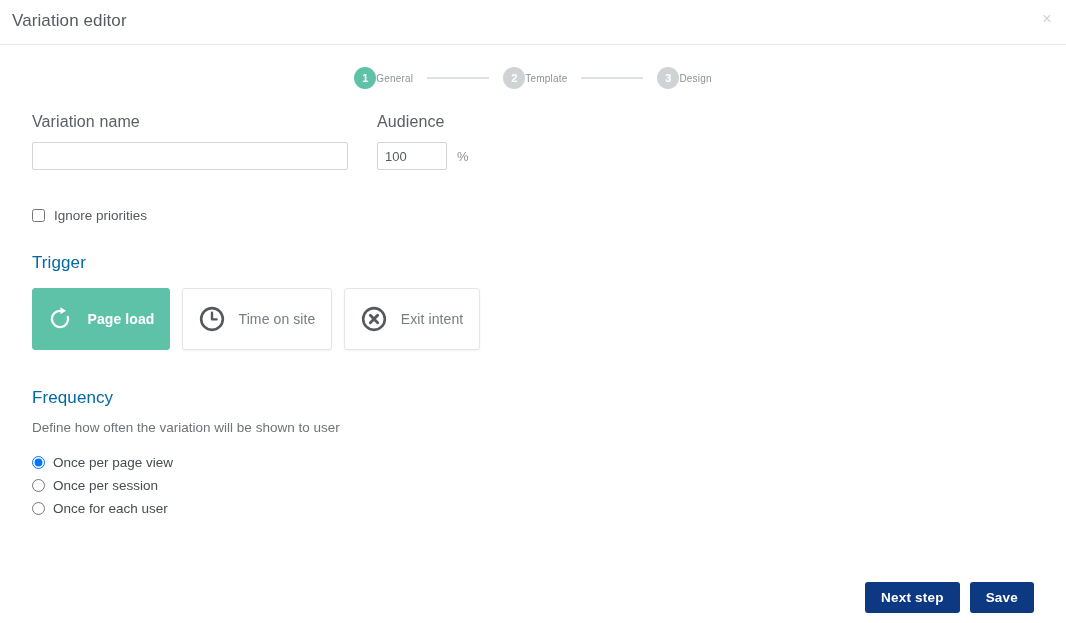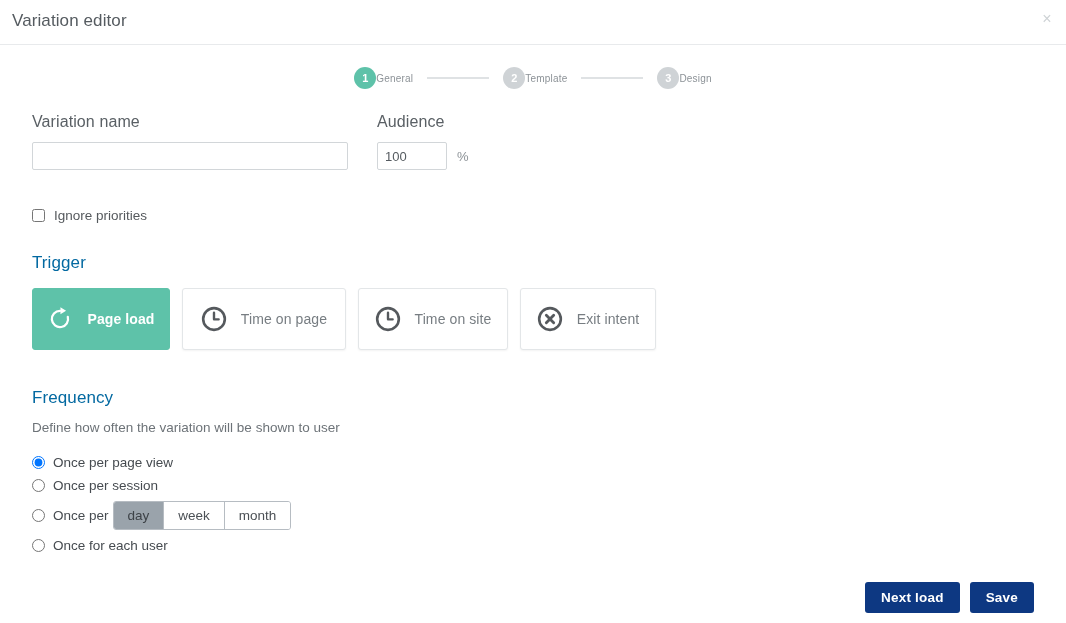--- a/index.html
+++ b/index.html
@@ -349,27 +349,20 @@
     <div class="trigger-row">
 
       <div class="trigger-card selected card-w1">
         <svg class="tc-icon" viewBox="0 0 24 24">
           <path d="M12 4.5 A7.5 7.5 0 1 0 19.2 10" fill="none" stroke="#ffffff" stroke-width="2.1" stroke-linecap="round"></path>
           <path d="M12.4 1.2 L12.4 7.6 L17.6 4.4 Z" fill="#ffffff"></path>
         </svg>
         <span class="tc-label">Page load</span>
       </div>
 
-      <div class="trigger-card card-w2">
-        <svg class="tc-icon" viewBox="0 0 24 24">
-          <circle cx="12" cy="12" r="10" fill="none" stroke="#55595d" stroke-width="2.4"></circle>
-          <path d="M12 6.2 L12 12.3 L16.3 12.3" fill="none" stroke="#55595d" stroke-width="2.2" stroke-linecap="round" stroke-linejoin="round"></path>
-        </svg>
-        <span class="tc-label">Time on page</span>
-      </div>
 
       <div class="trigger-card card-w3">
         <svg class="tc-icon" viewBox="0 0 24 24">
           <circle cx="12" cy="12" r="10" fill="none" stroke="#55595d" stroke-width="2.4"></circle>
           <path d="M12 6.2 L12 12.3 L16.3 12.3" fill="none" stroke="#55595d" stroke-width="2.2" stroke-linecap="round" stroke-linejoin="round"></path>
         </svg>
         <span class="tc-label">Time on site</span>
       </div>
 
       <div class="trigger-card card-w4">
@@ -392,36 +385,27 @@
       <div class="freq-item">
         <input type="radio" name="freq" checked="" style="">
         <span class="freq-text">Once per page view</span>
       </div>
 
       <div class="freq-item">
         <input type="radio" name="freq" style="">
         <span class="freq-text">Once per session</span>
       </div>
 
-      <div class="freq-item with-toggle">
-        <input type="radio" name="freq" style="">
-        <span class="freq-text">Once per</span>
-        <div class="seg-group">
-          <div class="seg-btn active">day</div>
-          <div class="seg-btn">week</div>
-          <div class="seg-btn">month</div>
-        </div>
-      </div>
 
       <div class="freq-item">
         <input type="radio" name="freq" style="">
         <span class="freq-text">Once for each user</span>
       </div>
 
     </div>
   </div>
 
 </div>
 
 <div class="modal-footer">
-  <button class="btn">Next load</button>
+  <button class="btn">Next step</button>
   <button class="btn">Save</button>
 </div>
 
 </body></html>

